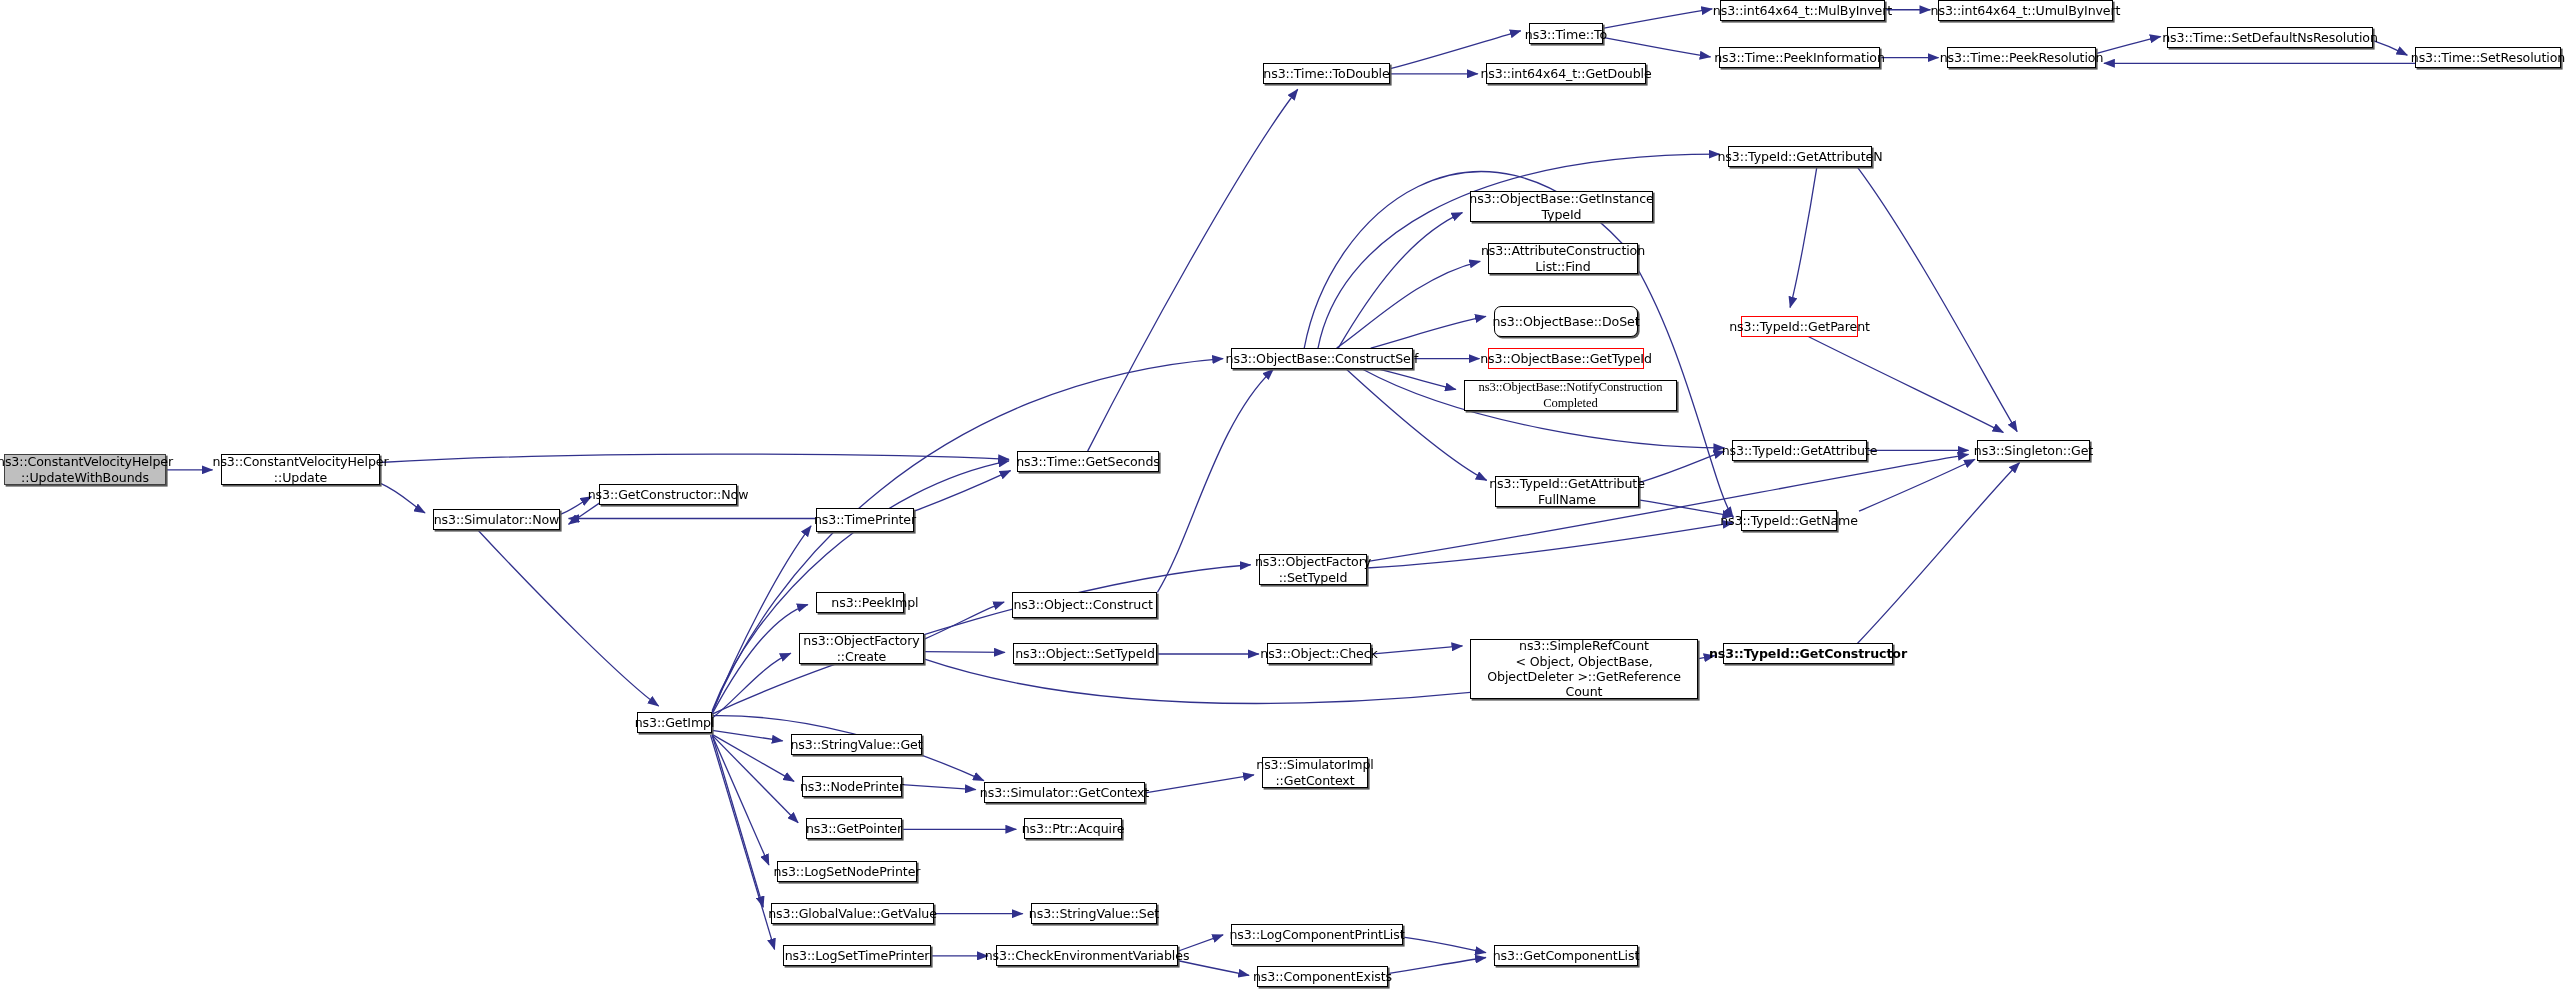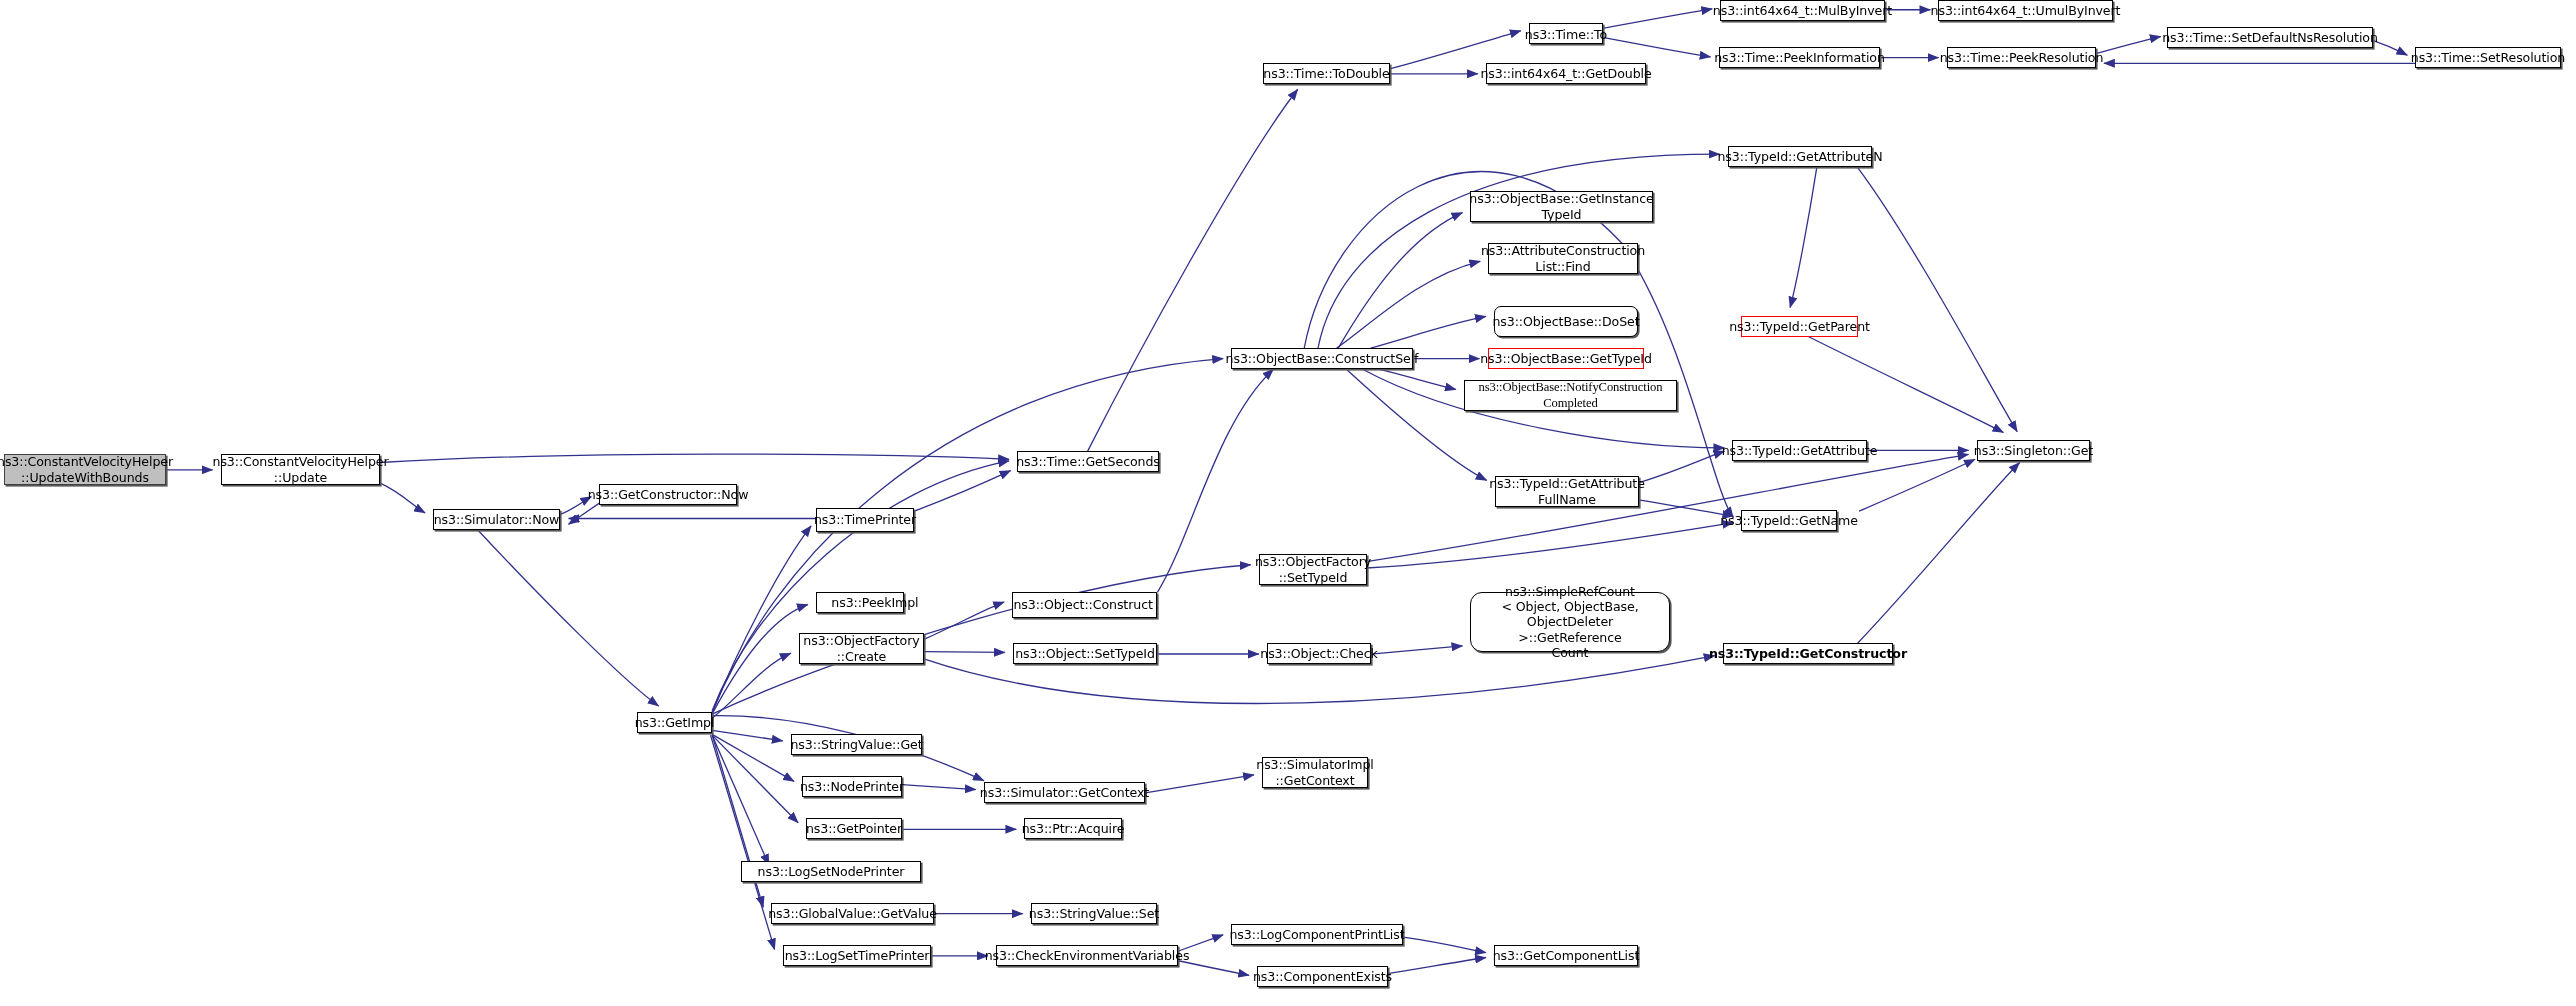--- a/index.html
+++ b/index.html
@@ -139,38 +139,38 @@
     <div class="node shadow" style="left: 599px; top: 484px; width: 138px; height: 21px;"><span>ns3::GetConstructor::Now</span></div>
     <div class="node shadow" style="left: 816px; top: 508px; width: 98px; height: 24px;"><span>ns3::TimePrinter</span></div>
     <div class="node shadow" style="left: 1017px; top: 451px; width: 142px; height: 21px;"><span>ns3::Time::GetSeconds</span></div>
     <div class="node shadow" style="left: 637px; top: 712px; width: 75px; height: 21px;"><span>ns3::GetImpl</span></div>
     <div class="node shadow" style="left: 816px; top: 592px; width: 88px; height: 21px; padding-left: 33px;"><span>ns3::PeekImpl</span></div>
     <div class="node shadow" style="left: 799px; top: 633px; width: 125px; height: 31px;"><span>ns3::ObjectFactory
 ::Create</span></div>
     <div class="node shadow" style="left: 791px; top: 734px; width: 131px; height: 21px;"><span>ns3::StringValue::Get</span></div>
     <div class="node shadow" style="left: 802px; top: 776px; width: 100px; height: 21px;"><span>ns3::NodePrinter</span></div>
     <div class="node shadow" style="left: 806px; top: 818px; width: 96px; height: 21px;"><span>ns3::GetPointer</span></div>
-    <div class="node shadow" style="left: 741px; top: 861px; width: 180px; height: 21px;"><span>ns3::LogSetNodePrinter</span></div>
+    <div class="node shadow" style="left: 777px; top: 861px; width: 140px; height: 21px;"><span>ns3::LogSetNodePrinter</span></div>
     <div class="node shadow" style="left: 771px; top: 903px; width: 163px; height: 21px;"><span>ns3::GlobalValue::GetValue</span></div>
     <div class="node shadow" style="left: 783px; top: 945px; width: 148px; height: 21px;"><span>ns3::LogSetTimePrinter</span></div>
     <div class="node shadow" style="left: 1012px; top: 592px; width: 145px; height: 26px; justify-content: flex-end;"><span>ns3::Object::Construct</span></div>
     <div class="node shadow" style="left: 1013px; top: 643px; width: 144px; height: 21px;"><span>ns3::Object::SetTypeId</span></div>
     <div class="node shadow" style="left: 1259px; top: 554px; width: 108px; height: 31px;"><span>ns3::ObjectFactory
 ::SetTypeId</span></div>
     <div class="node shadow" style="left: 1267px; top: 643px; width: 104px; height: 21px;"><span>ns3::Object::Check</span></div>
     <div class="node shadow" style="left: 984px; top: 782px; width: 161px; height: 21px;"><span>ns3::Simulator::GetContext</span></div>
     <div class="node shadow" style="left: 1262px; top: 757px; width: 106px; height: 31px;"><span>ns3::SimulatorImpl
 ::GetContext</span></div>
     <div class="node shadow" style="left: 1024px; top: 818px; width: 98px; height: 21px;"><span>ns3::Ptr::Acquire</span></div>
     <div class="node shadow" style="left: 1031px; top: 903px; width: 126px; height: 21px;"><span>ns3::StringValue::Set</span></div>
     <div class="node shadow" style="left: 996px; top: 945px; width: 182px; height: 21px;"><span>ns3::CheckEnvironmentVariables</span></div>
     <div class="node shadow" style="left: 1231px; top: 924px; width: 172px; height: 21px;"><span>ns3::LogComponentPrintList</span></div>
     <div class="node shadow" style="left: 1257px; top: 966px; width: 131px; height: 21px;"><span>ns3::ComponentExists</span></div>
     <div class="node shadow" style="left: 1494px; top: 945px; width: 144px; height: 21px;"><span>ns3::GetComponentList</span></div>
-    <div class="node shadow" style="left: 1470px; top: 592px; width: 200px; height: 60px; border-radius: 12px;"><span>ns3::SimpleRefCount
+    <div class="node shadow" style="left: 1470px; top: 639px; width: 228px; height: 60px;"><span>ns3::SimpleRefCount
 &lt; Object, ObjectBase,
  ObjectDeleter &gt;::GetReference
 Count</span></div>
     <div class="node shadow" style="left: 1723px; top: 643px; width: 170px; height: 21px; font-weight: bold;"><span>ns3::TypeId::GetConstructor</span></div>
     <div class="node shadow" style="left: 1231px; top: 348px; width: 182px; height: 21px;"><span>ns3::ObjectBase::ConstructSelf</span></div>
     <div class="node shadow" style="left: 1470px; top: 191px; width: 183px; height: 31px;"><span>ns3::ObjectBase::GetInstance
 TypeId</span></div>
     <div class="node shadow" style="left: 1488px; top: 243px; width: 150px; height: 31px;"><span>ns3::AttributeConstruction
 List::Find</span></div>
     <div class="node shadow" style="left: 1494px; top: 306px; width: 144px; height: 31px; border-radius: 7px;"><span>ns3::ObjectBase::DoSet</span></div>

